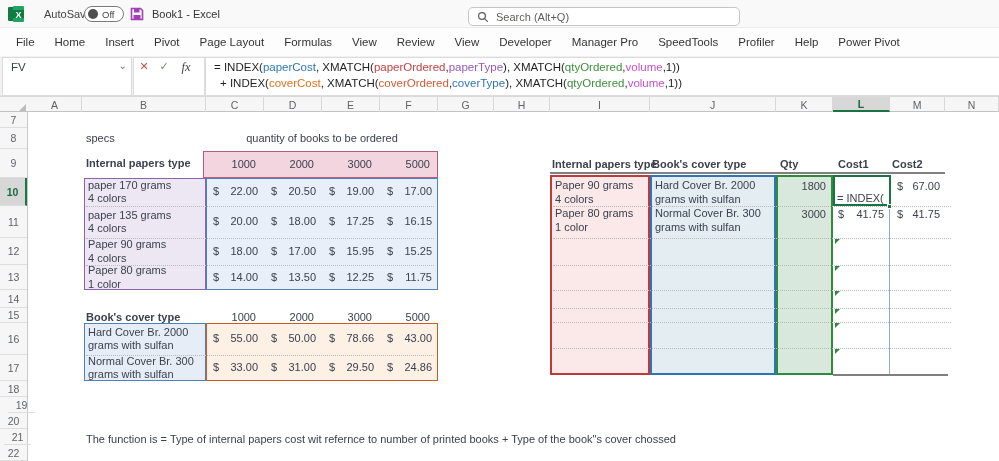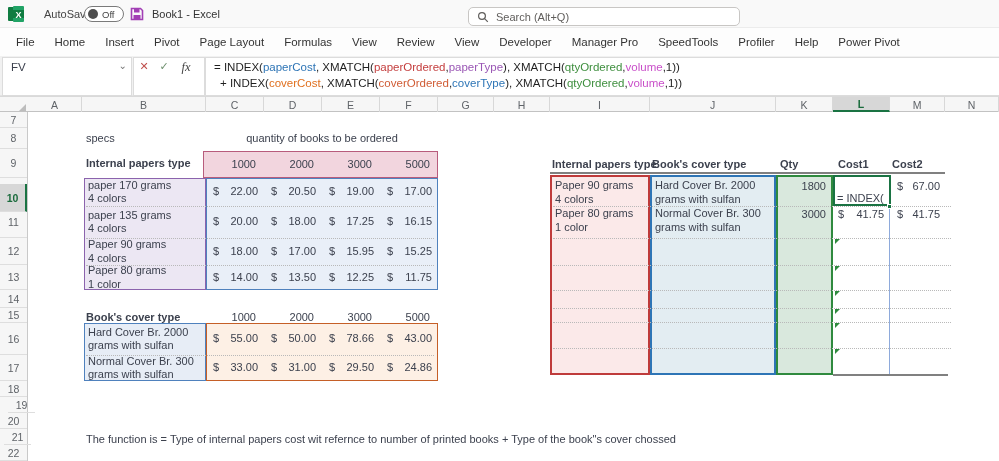--- a/index.html
+++ b/index.html
@@ -130,21 +130,21 @@
       <div class="colhdr" style="position: absolute; left: 650px; top: 0px; width: 126px; height: 15px; box-sizing: border-box;">J</div>
       <div class="colhdr" style="position: absolute; left: 776px; top: 0px; width: 57px; height: 15px; box-sizing: border-box;">K</div>
       <div class="colhdr sel" style="position: absolute; left: 833px; top: 0px; width: 57px; height: 15px; box-sizing: border-box;">L</div>
       <div class="colhdr" style="position: absolute; left: 890px; top: 0px; width: 55px; height: 15px; box-sizing: border-box;">M</div>
       <div class="colhdr" style="position: absolute; left: 945px; top: 0px; width: 54px; height: 15px; box-sizing: border-box;">N</div>
     </div>
   <div id="rowheaders" class="abs">
       <div class="rowhdr" style="position: absolute; left: 0px; top: 0px; width: 27px; height: 16px; box-sizing: border-box;">7</div>
       <div class="rowhdr" style="position: absolute; left: 0px; top: 16px; width: 27px; height: 21px; box-sizing: border-box;">8</div>
       <div class="rowhdr" style="position: absolute; left: 0px; top: 37px; width: 27px; height: 29px; box-sizing: border-box;">9</div>
-      <div class="rowhdr sel" style="position: absolute; left: 0px; top: 72px; width: 27px; height: 28px; box-sizing: border-box;">10</div>
+      <div class="rowhdr sel" style="position: absolute; left: 0px; top: 66px; width: 27px; height: 28px; box-sizing: border-box;">10</div>
       <div class="rowhdr" style="position: absolute; left: 0px; top: 94px; width: 27px; height: 32px; box-sizing: border-box;">11</div>
       <div class="rowhdr" style="position: absolute; left: 0px; top: 126px; width: 27px; height: 27px; box-sizing: border-box;">12</div>
       <div class="rowhdr" style="position: absolute; left: 0px; top: 153px; width: 27px; height: 25px; box-sizing: border-box;">13</div>
       <div class="rowhdr" style="position: absolute; left: 0px; top: 178px; width: 27px; height: 18px; box-sizing: border-box;">14</div>
       <div class="rowhdr" style="position: absolute; left: 0px; top: 196px; width: 27px; height: 15px; box-sizing: border-box;">15</div>
       <div class="rowhdr" style="position: absolute; left: 0px; top: 211px; width: 27px; height: 32px; box-sizing: border-box;">16</div>
       <div class="rowhdr" style="position: absolute; left: 0px; top: 243px; width: 27px; height: 26px; box-sizing: border-box;">17</div>
       <div class="rowhdr" style="position: absolute; left: 0px; top: 269px; width: 27px; height: 16px; box-sizing: border-box;">18</div>
       <div class="rowhdr" style="position: absolute; left: 0px; top: 285px; width: 27px; height: 16px; box-sizing: border-box; margin-left: 8px;">19</div>
       <div class="rowhdr" style="position: absolute; left: 0px; top: 301px; width: 27px; height: 16px; box-sizing: border-box;">20</div>

